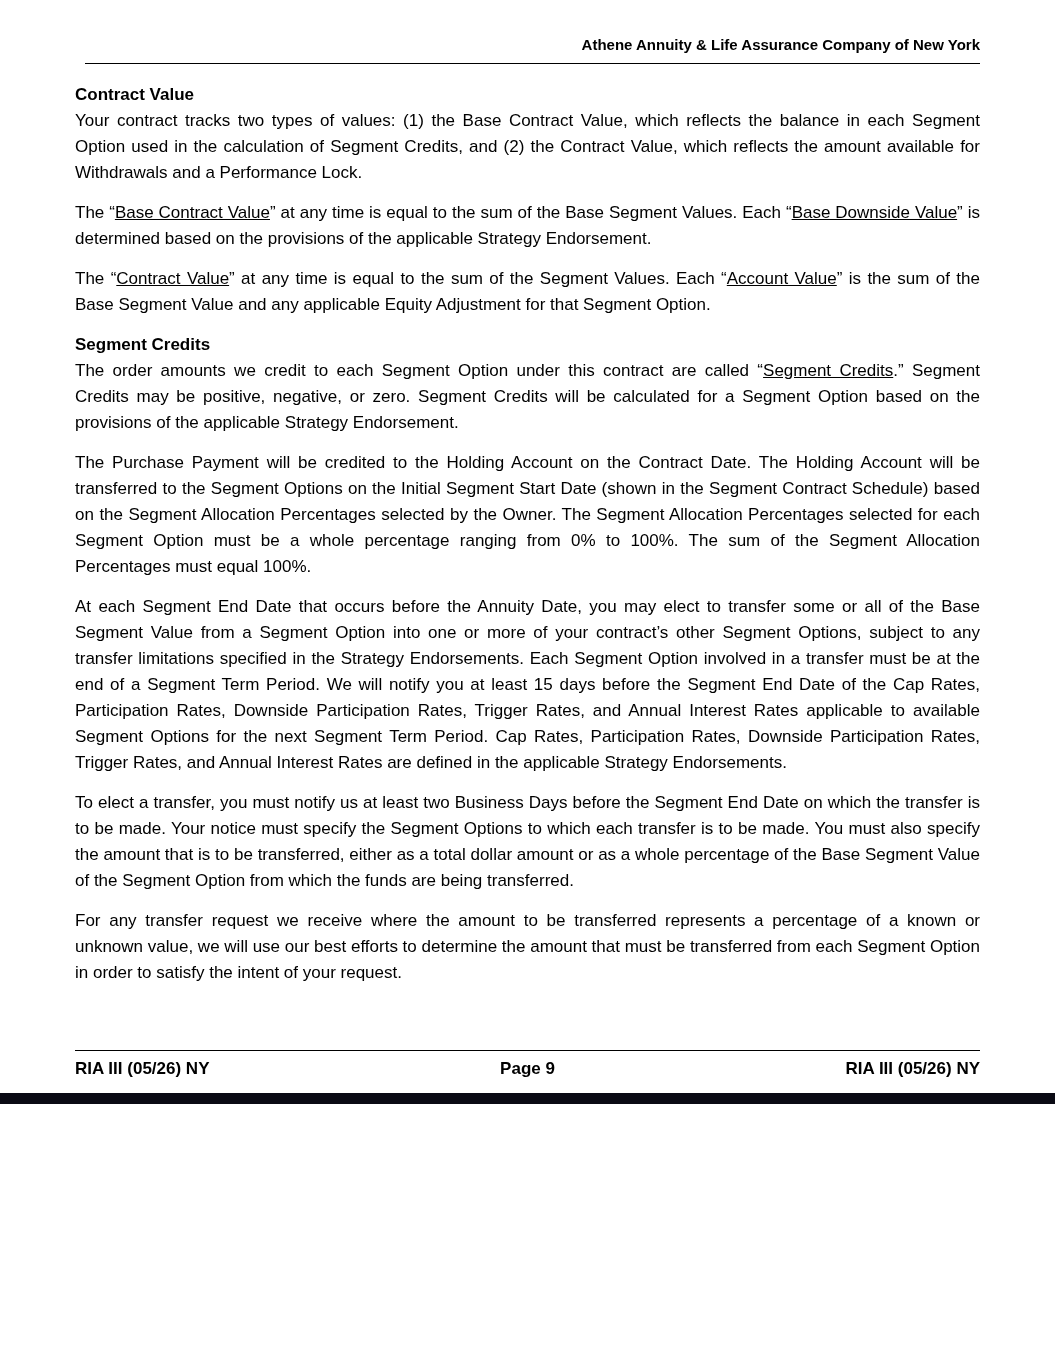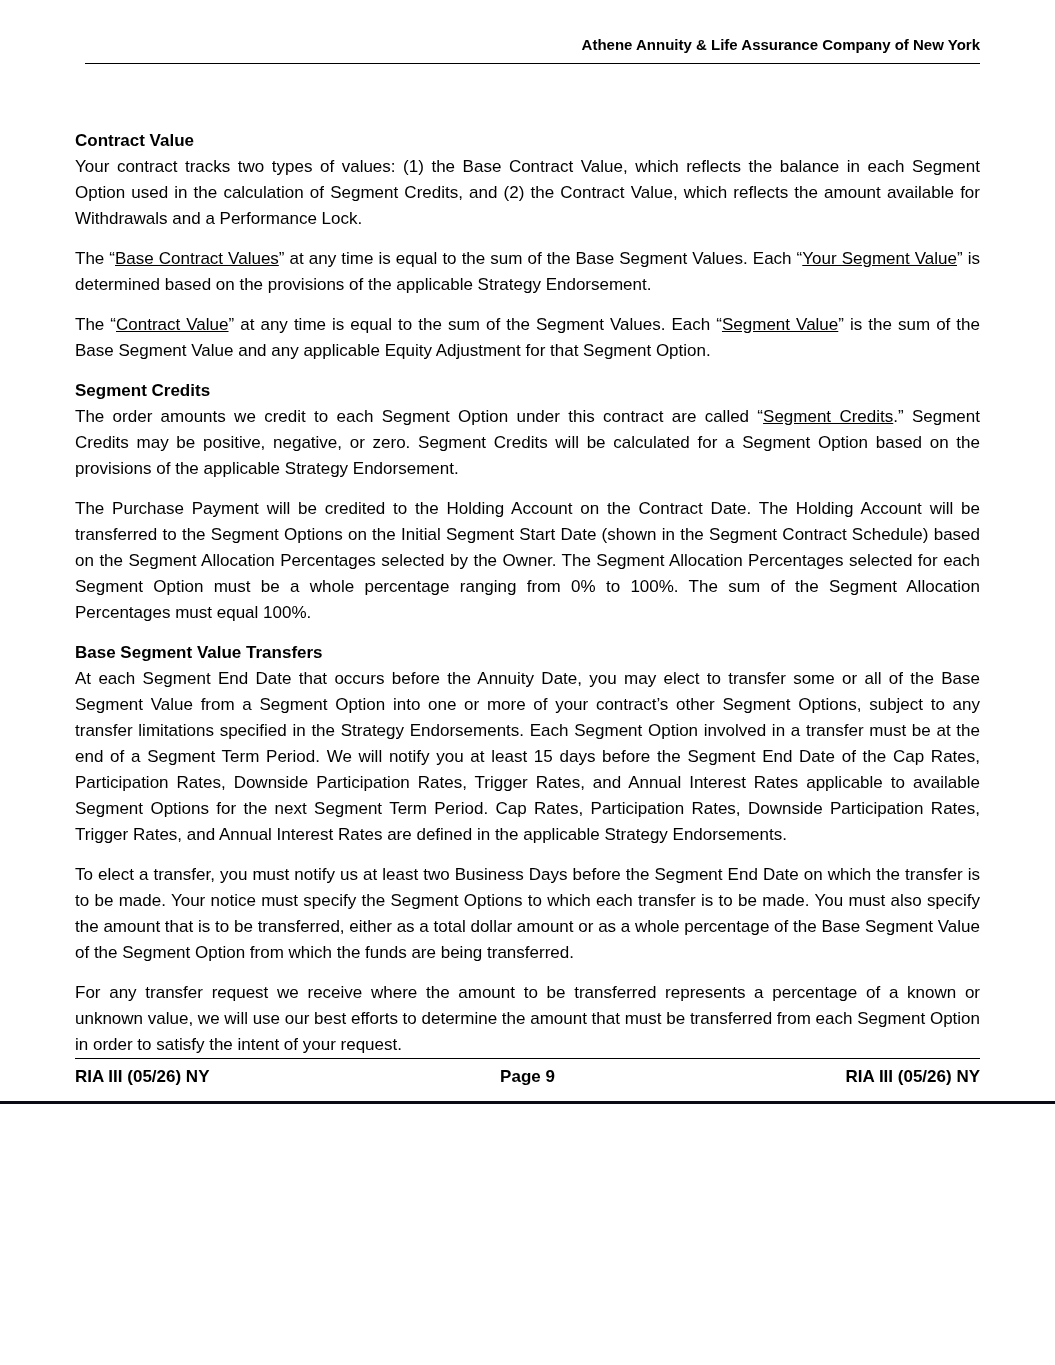--- a/index.html
+++ b/index.html
@@ -29,21 +29,21 @@
     font-size: 15px;
     padding-right: 0px;
     padding-top: 6px;
   }
   .header-rule {
     border: none;
     border-top: 1.5px solid #000;
     margin: 10px 0 0 10px;
   }
   .document-body {
-    margin-top: 64px;
+    margin-top: 18px;
     font-size: 17px;
     line-height: 26px;
   }
   .section-heading {
     font-size: 17px;
     font-weight: bold;
     margin-top: 14px;
   }
   .section-heading:first-child { margin-top: 0; }
   .paragraph {
@@ -82,26 +82,25 @@
   <div class="page-inner">
 
     <div class="doc-header">
       <span>Athene Annuity &amp; Life Assurance Company of New York</span>
     </div>
     <hr class="header-rule">
 
     <div class="document-body">
         <div class="section-heading">Contract Value</div>
         <p class="paragraph"><span>Your contract tracks two types of values: (1) the Base Contract Value, which reflects the balance in each Segment Option used in the calculation of Segment Credits, and (2) the Contract Value, which reflects the amount available for Withdrawals and a Performance Lock.</span></p>
-        <p class="paragraph"><span>The “</span><span class="underline">Base Contract Values</span><span>” at any time is equal to the sum of the Base Segment Values. Each “</span><span class="underline">Your Segment Value</span><span>” is determined based on the provisions of the applicable Strategy Endorsement.</span></p>
-        <p class="paragraph"><span>The “</span><span class="underline">Contract Value</span><span>” at any time is equal to the sum of the Segment Values. Each “</span><span class="underline">Segment Value</span><span>” is the sum of the Base Segment Value and any applicable Equity Adjustment for that Segment Option.</span></p>
+        <p class="paragraph"><span>The “</span><span class="underline">Base Contract Value</span><span>” at any time is equal to the sum of the Base Segment Values. Each “</span><span class="underline">Base Downside Value</span><span>” is determined based on the provisions of the applicable Strategy Endorsement.</span></p>
+        <p class="paragraph"><span>The “</span><span class="underline">Contract Value</span><span>” at any time is equal to the sum of the Segment Values. Each “</span><span class="underline">Account Value</span><span>” is the sum of the Base Segment Value and any applicable Equity Adjustment for that Segment Option.</span></p>
         <div class="section-heading">Segment Credits</div>
         <p class="paragraph"><span>The order amounts we credit to each Segment Option under this contract are called “</span><span class="underline">Segment Credits</span><span>.” Segment Credits may be positive, negative, or zero. Segment Credits will be calculated for a Segment Option based on the provisions of the applicable Strategy Endorsement.</span></p>
         <p class="paragraph"><span>The Purchase Payment will be credited to the Holding Account on the Contract Date. The Holding Account will be transferred to the Segment Options on the Initial Segment Start Date (shown in the Segment Contract Schedule) based on the Segment Allocation Percentages selected by the Owner. The Segment Allocation Percentages selected for each Segment Option must be a whole percentage ranging from 0% to 100%. The sum of the Segment Allocation Percentages must equal 100%.</span></p>
-        <div class="section-heading">Base Segment Value Transfers</div>
         <p class="paragraph"><span>At each Segment End Date that occurs before the Annuity Date, you may elect to transfer some or all of the Base Segment Value from a Segment Option into one or more of your contract’s other Segment Options, subject to any transfer limitations specified in the Strategy Endorsements. Each Segment Option involved in a transfer must be at the end of a Segment Term Period. We will notify you at least 15 days before the Segment End Date of the Cap Rates, Participation Rates, Downside Participation Rates, Trigger Rates, and Annual Interest Rates applicable to available Segment Options for the next Segment Term Period. Cap Rates, Participation Rates, Downside Participation Rates, Trigger Rates, and Annual Interest Rates are defined in the applicable Strategy Endorsements.</span></p>
         <p class="paragraph"><span>To elect a transfer, you must notify us at least two Business Days before the Segment End Date on which the transfer is to be made. Your notice must specify the Segment Options to which each transfer is to be made. You must also specify the amount that is to be transferred, either as a total dollar amount or as a whole percentage of the Base Segment Value of the Segment Option from which the funds are being transferred.</span></p>
         <p class="paragraph"><span>For any transfer request we receive where the amount to be transferred represents a percentage of a known or unknown value, we will use our best efforts to determine the amount that must be transferred from each Segment Option in order to satisfy the intent of your request.</span></p>
       </div>
 
     <div class="footer-spacer"></div>
 
     <div class="doc-footer">
       <hr class="footer-rule">
       <div class="footer-row">

